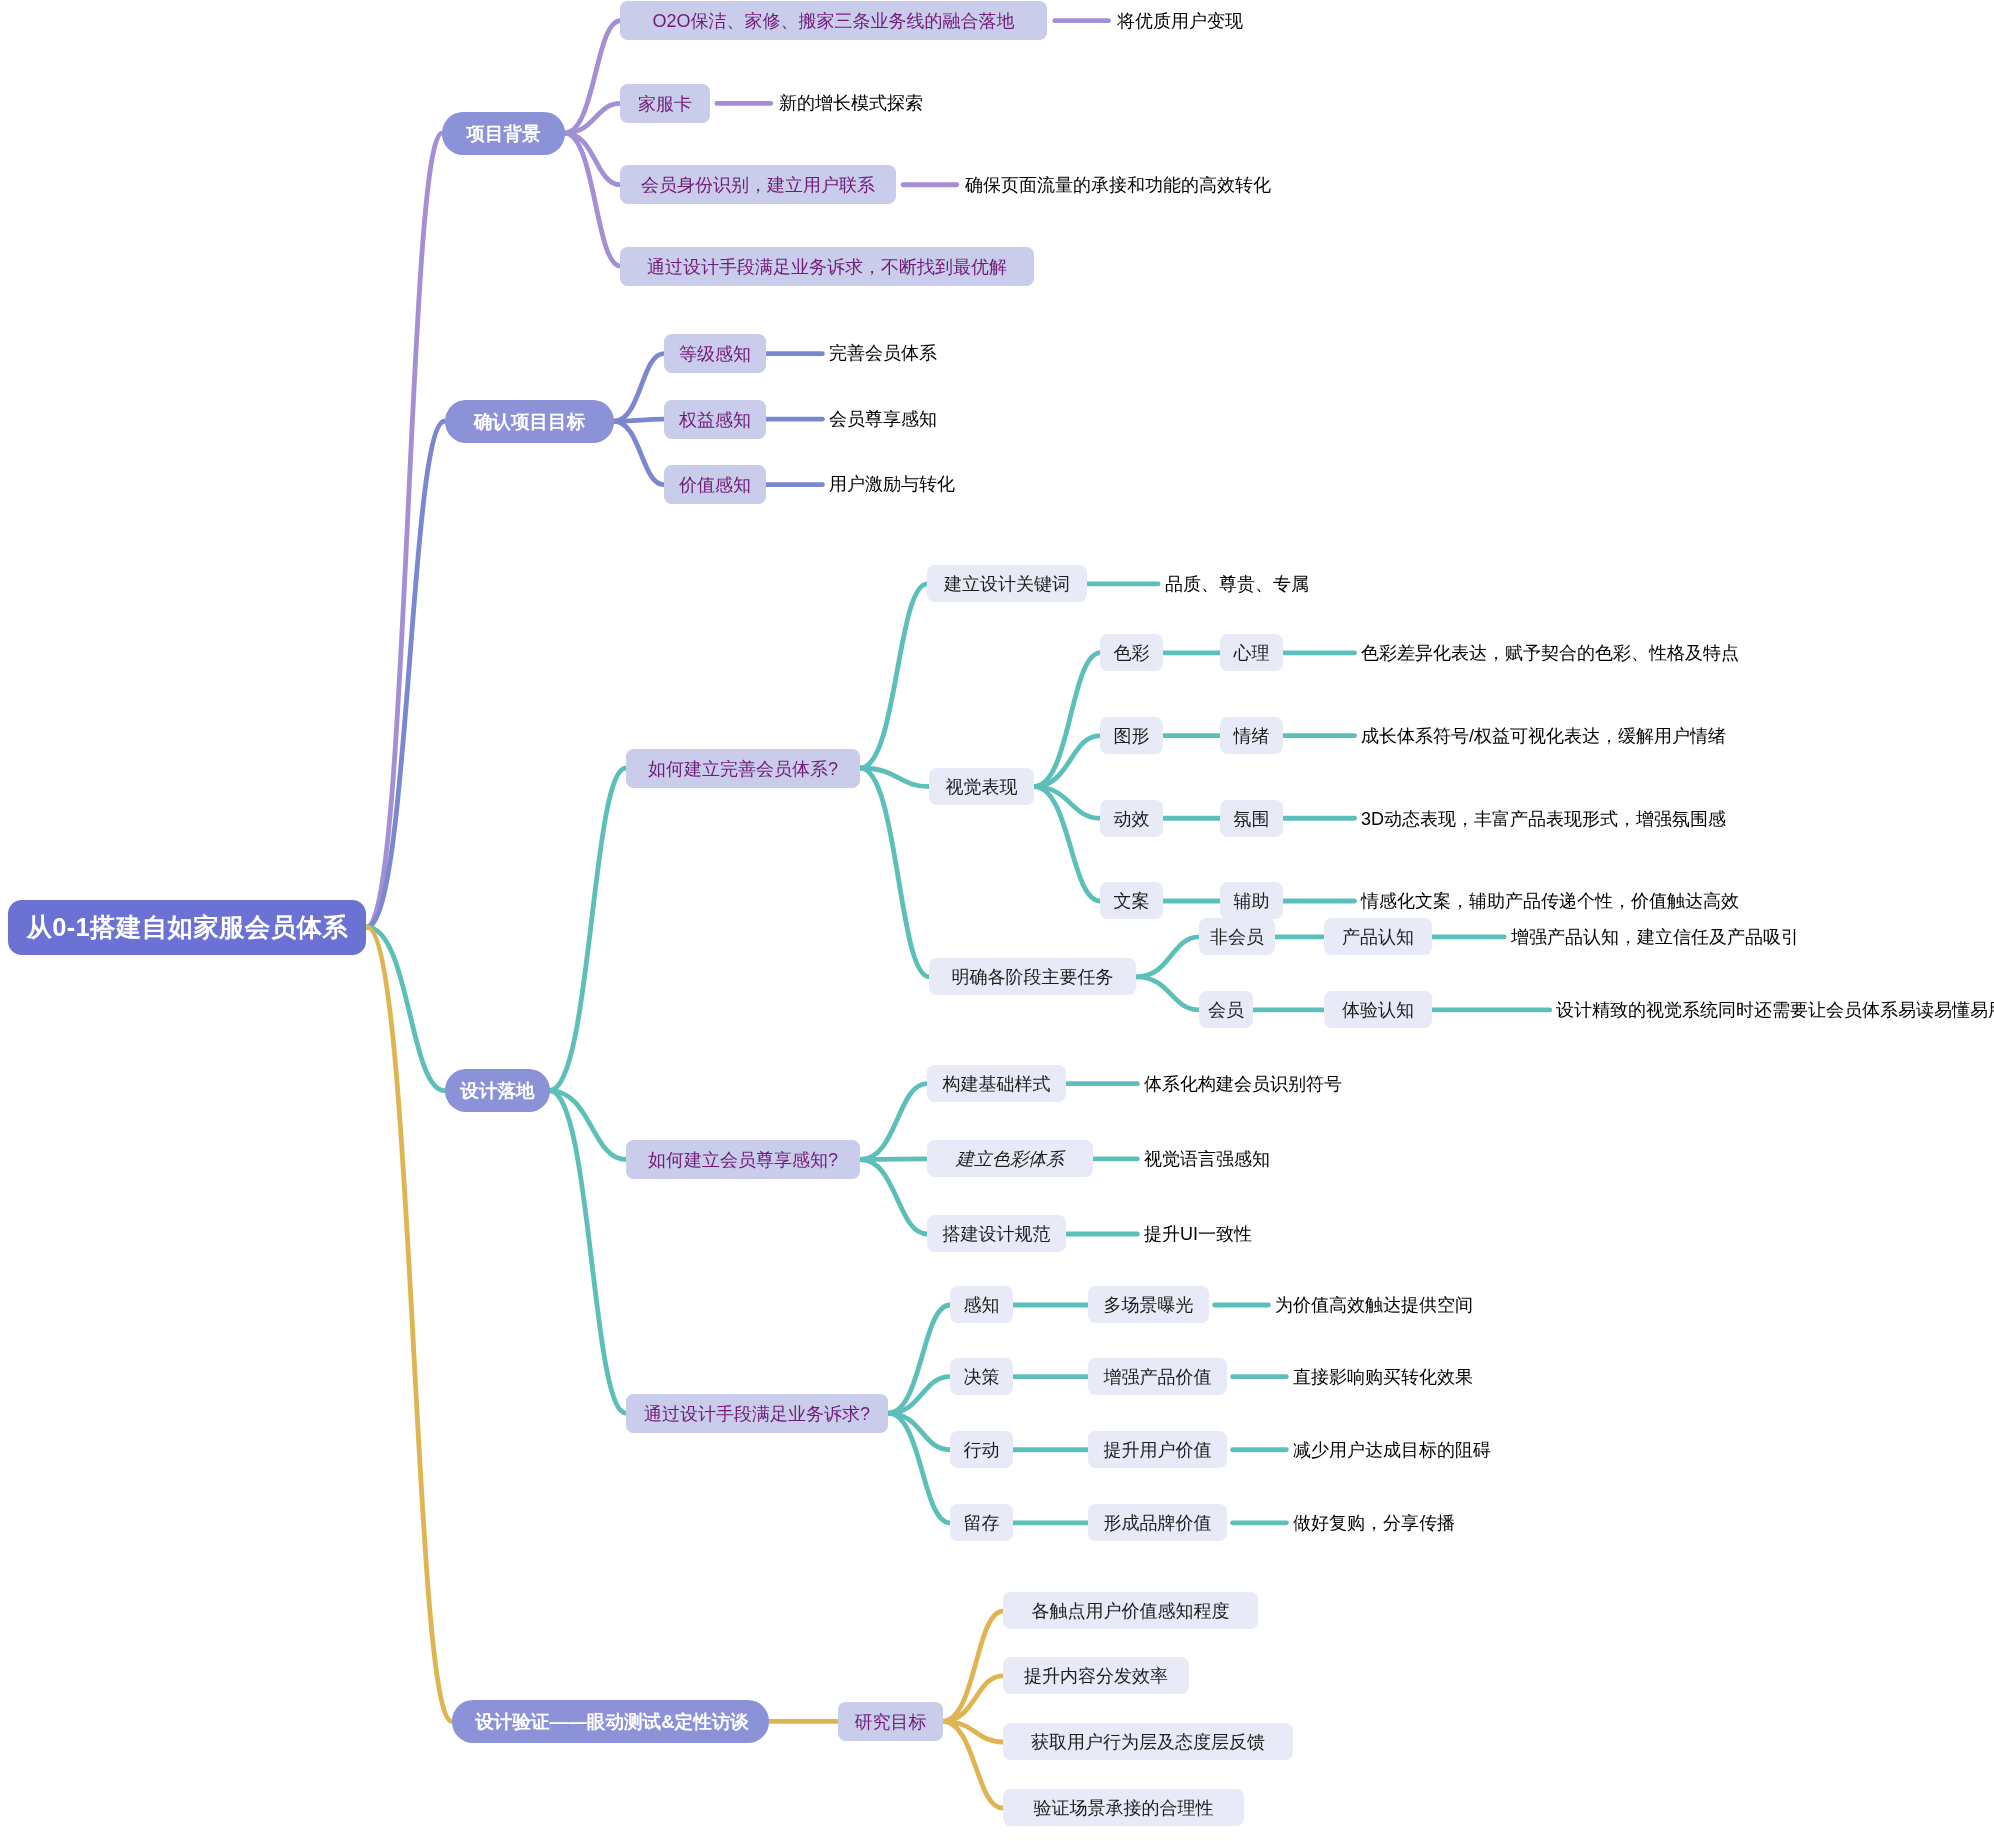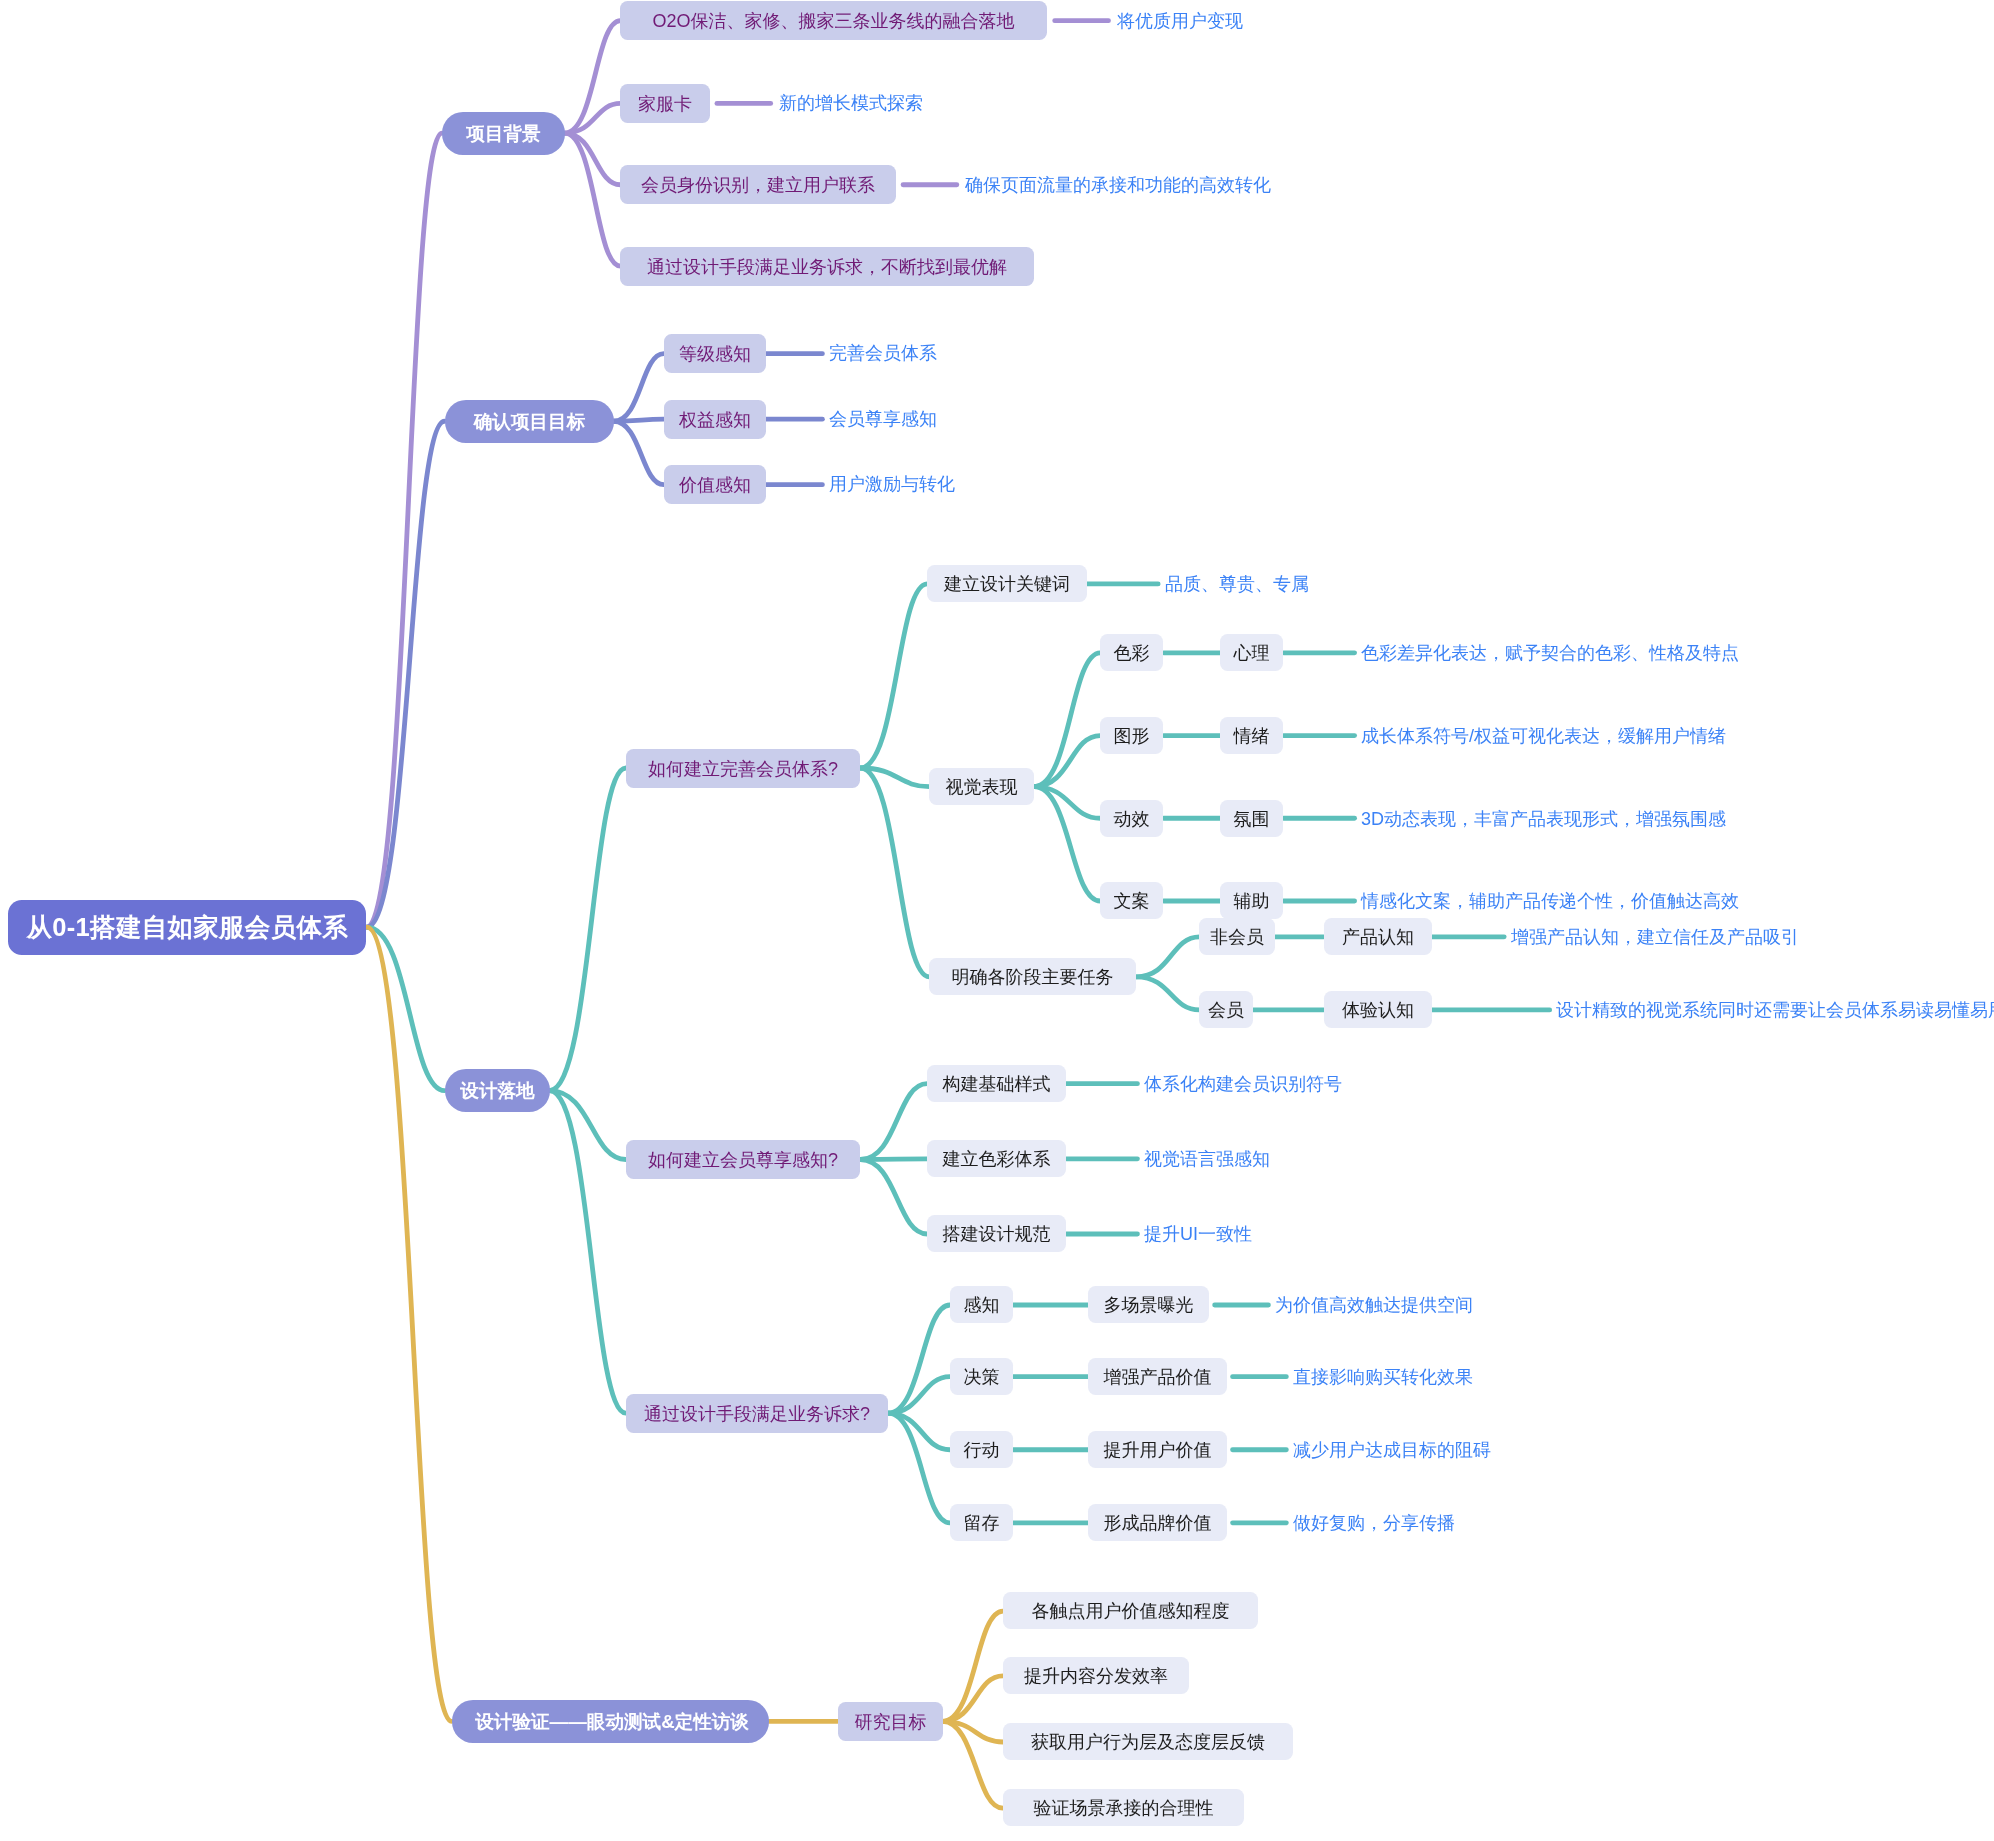--- a/index.html
+++ b/index.html
@@ -8,21 +8,21 @@
   svg.links{position:absolute;left:0;top:0;width:1995px;height:1842px;pointer-events:none;}
 
   .node{position:absolute;box-sizing:border-box;display:flex;align-items:center;
         justify-content:center;border-radius:8.3px;white-space:nowrap;}
 
   .lvl0{background:#6b72d4;color:#fff;font-weight:bold;font-size:25.5px;border-radius:13.8px;
         letter-spacing:0.3px;padding:0 18px;}
   .lvl1{background:#8b92d8;color:#fff;font-weight:bold;font-size:18.6px;border-radius:21px;padding:0 13.8px;}
   .lvl2{background:#c9cdeb;color:#701a75;font-size:18px;border-radius:7.6px;padding:0 12.4px;}
   .lvl3{background:#e8ebf7;color:#1d1d1d;font-size:18px;border-radius:7.6px;padding:0 12.4px;}
-  .leaf{background:transparent;color:#3b82f6;font-size:18px;padding:0;justify-content:flex-start;}
+  .leaf{background:transparent;color:#000000;font-size:18px;padding:0;justify-content:flex-start;}
 </style>
 </head>
 <body>
 
 <div id="stage">
   <svg class="links" id="links" viewBox="0 0 2894 2672" xmlns="http://www.w3.org/2000/svg">
       <path d="M 532 1345 C 591.95 1345, 591.95 193, 641 193" stroke="#a48fd4" stroke-width="7" fill="none" stroke-linecap="round"></path>
       <path d="M 819 193 C 863.55 193, 863.55 30, 900 30" stroke="#a48fd4" stroke-width="7" fill="none" stroke-linecap="round"></path>
       <path d="M 1530 30 L 1608 30" stroke="#a48fd4" stroke-width="7" fill="none" stroke-linecap="round"></path>
       <path d="M 819 193 C 863.55 193, 863.55 150, 900 150" stroke="#a48fd4" stroke-width="7" fill="none" stroke-linecap="round"></path>
@@ -125,21 +125,21 @@
       <div class="node lvl3" style="left: 929px; top: 958px; width: 207px; height: 37px;">明确各阶段主要任务</div>
       <div class="node lvl3" style="left: 1199px; top: 918px; width: 76px; height: 37px;">非会员</div>
       <div class="node lvl3" style="left: 1324px; top: 918px; width: 108px; height: 37px;">产品认知</div>
       <div class="node leaf" style="left: 1511px; top: 922px; width: 483px; height: 30px;">增强产品认知，建立信任及产品吸引</div>
       <div class="node lvl3" style="left: 1199px; top: 991px; width: 54px; height: 37px;">会员</div>
       <div class="node lvl3" style="left: 1324px; top: 991px; width: 108px; height: 37px;">体验认知</div>
       <div class="node leaf" style="left: 1556px; top: 995px; width: 483px; height: 30px;">设计精致的视觉系统同时还需要让会员体系易读易懂易用</div>
       <div class="node lvl2" style="left: 626px; top: 1140px; width: 234px; height: 39px;">如何建立会员尊享感知?</div>
       <div class="node lvl3" style="left: 927px; top: 1065px; width: 139px; height: 37px;">构建基础样式</div>
       <div class="node leaf" style="left: 1144px; top: 1069px; width: 345px; height: 30px;">体系化构建会员识别符号</div>
-      <div class="node lvl3" style="left: 927px; top: 1140px; width: 139px; height: 37px;">建立色彩体系</div>
+      <div class="node lvl3" style="left: 927px; top: 1140px; width: 166px; height: 37px; font-style: italic;">建立色彩体系</div>
       <div class="node leaf" style="left: 1144px; top: 1144px; width: 345px; height: 30px;">视觉语言强感知</div>
       <div class="node lvl3" style="left: 927px; top: 1215px; width: 139px; height: 37px;">搭建设计规范</div>
       <div class="node leaf" style="left: 1144px; top: 1219px; width: 345px; height: 30px;">提升UI一致性</div>
       <div class="node lvl2" style="left: 626px; top: 1394px; width: 262px; height: 39px;">通过设计手段满足业务诉求?</div>
       <div class="node lvl3" style="left: 950px; top: 1286px; width: 63px; height: 37px;">感知</div>
       <div class="node lvl3" style="left: 1088px; top: 1286px; width: 121px; height: 37px;">多场景曝光</div>
       <div class="node leaf" style="left: 1275px; top: 1290px; width: 414px; height: 30px;">为价值高效触达提供空间</div>
       <div class="node lvl3" style="left: 950px; top: 1358px; width: 63px; height: 37px;">决策</div>
       <div class="node lvl3" style="left: 1088px; top: 1358px; width: 139px; height: 37px;">增强产品价值</div>
       <div class="node leaf" style="left: 1293px; top: 1362px; width: 414px; height: 30px;">直接影响购买转化效果</div>

